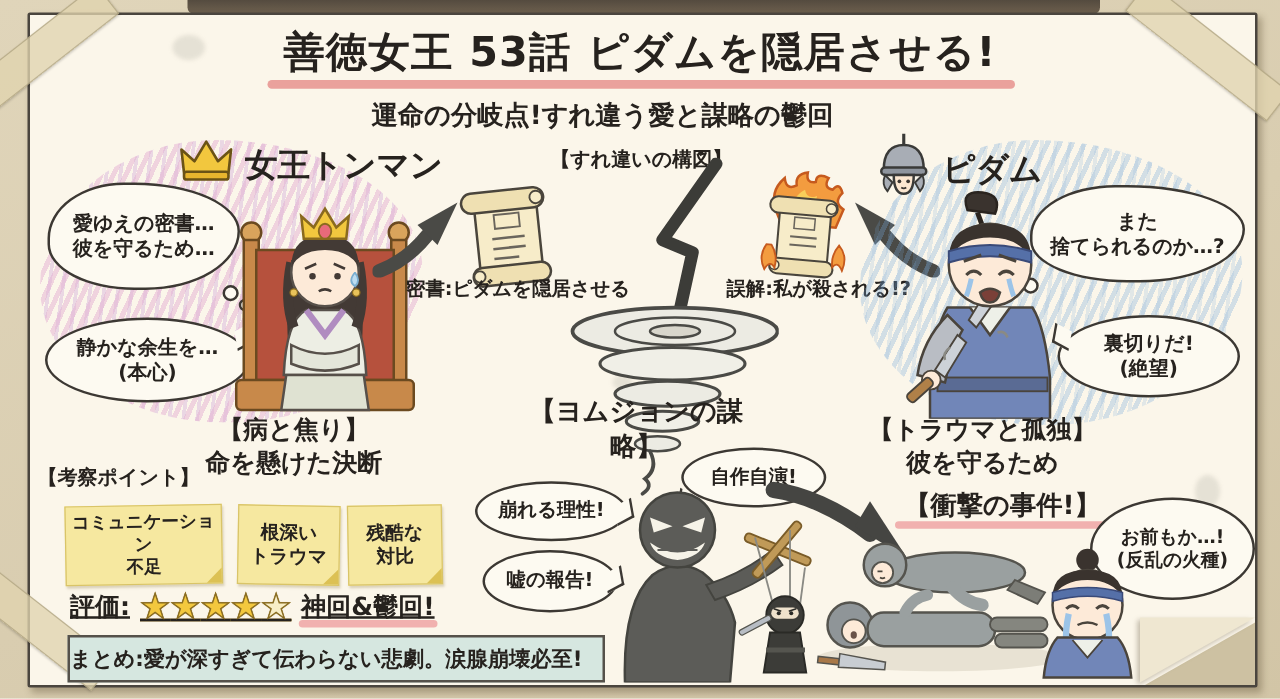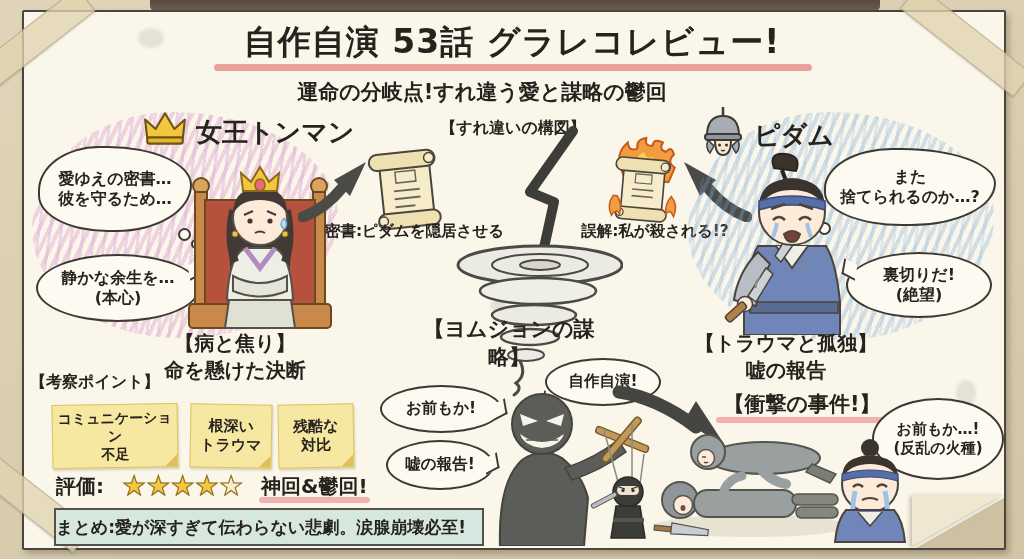--- a/index.html
+++ b/index.html
@@ -52,21 +52,21 @@
   .scroll-label{font-size:15.5px;font-weight:700;text-align:center;}
   .hl{background:#efa0a0;border-radius:3px;opacity:.8;}
 
   .sticky{
     background:#f6e8a0;border:1px solid #d9c468;box-shadow:1px 2px 2px rgba(120,100,40,.25);
     display:flex;align-items:center;justify-content:center;
     font-weight:700;text-align:center;line-height:1.3;
   }
   .sticky::after{content:"";position:absolute;right:0;bottom:0;width:0;height:0;
     border-bottom:12px solid #dcc154;border-left:12px solid transparent;}
-  .rating-row{display:flex;align-items:center;gap:18px;font-size:20px;font-weight:700;}
+  .rating-row{display:flex;align-items:center;gap:8px;font-size:20px;font-weight:700;text-decoration:underline;}
   .star{font-size:27px;line-height:1;color:#f8eec6;text-shadow:0 0 1px #8a6d22,0 0 1px #8a6d22;-webkit-text-stroke:1px #8a6d22;}
   .star.filled{color:#f3c83e;}
   .rating-comment{position:relative;}
   .rating-comment::after{content:"";position:absolute;left:-2px;right:-2px;bottom:-3px;height:6px;background:#efa0a0;border-radius:3px;opacity:.8;}
   .summary-box{
     background:#d6e7e0;border:2px solid #55514a;
     display:flex;align-items:center;padding:0 0;
     font-size:17px;font-weight:700;
   }
 </style>
@@ -79,21 +79,21 @@
   <div class="abs curl-back"></div>
   <div class="abs curl-front"></div>
   <div class="abs tape" style="left:-30px;top:24px;width:128px;height:28px;transform:rotate(-38deg);"></div>
   <div class="abs tape" style="left:894px;top:26px;width:142px;height:28px;transform:rotate(38deg);"></div>
   <div class="abs tape" style="left:-34px;top:486px;width:128px;height:28px;transform:rotate(38deg);"></div>
   <div class="abs stain" style="left:138px;top:28px;width:26px;height:20px;"></div>
   <div class="abs stain" style="left:490px;top:300px;width:16px;height:12px;"></div>
   <div class="abs stain" style="left:956px;top:380px;width:20px;height:26px;"></div>
 
   <div class="abs title-underline"></div>
-  <div class="abs page-title">自作自演 53話 グラレコレビュー!</div>
+  <div class="abs page-title">善徳女王 53話 ピダムを隠居させる!</div>
   <div class="abs page-subtitle">運命の分岐点!すれ違う愛と謀略の鬱回</div>
 
   <div class="abs scribble pink" style="left:32px;top:112px;width:306px;height:226px;"></div>
   <div class="abs char-heading" style="left:142px;top:110px;">
     <span>
       <svg width="46" height="38" viewBox="0 0 44 36">
         <path d="M5 27 L3 9 L13 18 L22 3 L31 18 L41 9 L39 27 Z" fill="#f2c73e" stroke="#6b5316" stroke-width="2" stroke-linejoin="round"></path>
         <rect x="5" y="26" width="34" height="6" rx="2" fill="#e8b52e" stroke="#6b5316" stroke-width="2"></rect>
       </svg>
     </span>
@@ -240,38 +240,38 @@
       <path d="M87 54 L101 59" stroke="#4a443c" stroke-width="2.5"></path>
       <path d="M61 70 Q67 64 73 70" stroke="#4a443c" stroke-width="2.5" fill="none"></path>
       <path d="M87 70 Q93 64 99 70" stroke="#4a443c" stroke-width="2.5" fill="none"></path>
       <path d="M65 73 q-2 9 -4 14" stroke="#9cc4e8" stroke-width="4" fill="none"></path>
       <path d="M95 73 q2 9 4 14" stroke="#9cc4e8" stroke-width="4" fill="none"></path>
       <path d="M72 84 Q80 78 88 84 Q86 92 80 92 Q74 92 72 84 Z" fill="#7a4038" stroke="#4a443c" stroke-width="2"></path>
     </svg>
   </span>
   <div class="abs caption" style="left:688px;top:330px;width:196px;">
     <div>【トラウマと孤独】</div>
-    <div>嘘の報告</div>
+    <div>彼を守るため</div>
   </div>
 
   <span class="abs" style="left:448px;top:243px;">
     <svg width="175" height="155" viewBox="0 0 175 155">
       <ellipse cx="92" cy="22" rx="82" ry="19" fill="#ecebe3" stroke="#4a4a46" stroke-width="3"></ellipse>
       <ellipse cx="92" cy="22" rx="48" ry="11" fill="none" stroke="#4a4a46" stroke-width="2"></ellipse>
       <ellipse cx="92" cy="22" rx="20" ry="5" fill="#d8d6cc" stroke="#4a4a46" stroke-width="2"></ellipse>
       <ellipse cx="90" cy="48" rx="58" ry="13" fill="#f0efe7" stroke="#4a4a46" stroke-width="2.5"></ellipse>
       <ellipse cx="86" cy="72" rx="42" ry="10" fill="#ecebe3" stroke="#4a4a46" stroke-width="2.5"></ellipse>
       <ellipse cx="82" cy="94" rx="29" ry="8" fill="#f0efe7" stroke="#4a4a46" stroke-width="2.5"></ellipse>
       <ellipse cx="78" cy="112" rx="18" ry="6" fill="#ecebe3" stroke="#4a4a46" stroke-width="2"></ellipse>
       <path d="M72 118 Q79 132 68 140 Q75 146 66 152" fill="none" stroke="#4a4a46" stroke-width="3" stroke-linecap="round"></path>
     </svg>
   </span>
   <div class="abs section-heading" style="left:404px;top:315px;width:210px;font-size:21px;">【ヨムジョンの謀略】</div>
 
-  <div class="abs bubble" style="left:380px;top:385px;width:118px;height:44px;font-size:15.5px;">お前もか!</div>
+  <div class="abs bubble" style="left:380px;top:385px;width:118px;height:44px;font-size:15.5px;">崩れる理性!</div>
   <div class="abs tail r" style="left:492px;top:402px;"></div>
   <div class="abs bubble" style="left:386px;top:440px;width:104px;height:46px;font-size:15.5px;">嘘の報告!</div>
   <div class="abs tail r" style="left:484px;top:456px;"></div>
   <div class="abs bubble" style="left:545px;top:358px;width:112px;height:44px;font-size:15.5px;">自作自演!</div>
   <div class="abs tail l" style="left:542px;top:394px;"></div>
 
   <span class="abs" style="left:470px;top:386px;">
     <svg width="200" height="160" viewBox="0 0 200 160">
       <path d="M30 160 Q28 96 52 74 Q72 60 92 72 Q112 88 118 112 L114 160 Z" fill="#5c5c58" stroke="#44443f" stroke-width="2"></path>
       <circle cx="72" cy="38" r="30" fill="#5c5c58" stroke="#44443f" stroke-width="2"></circle>

